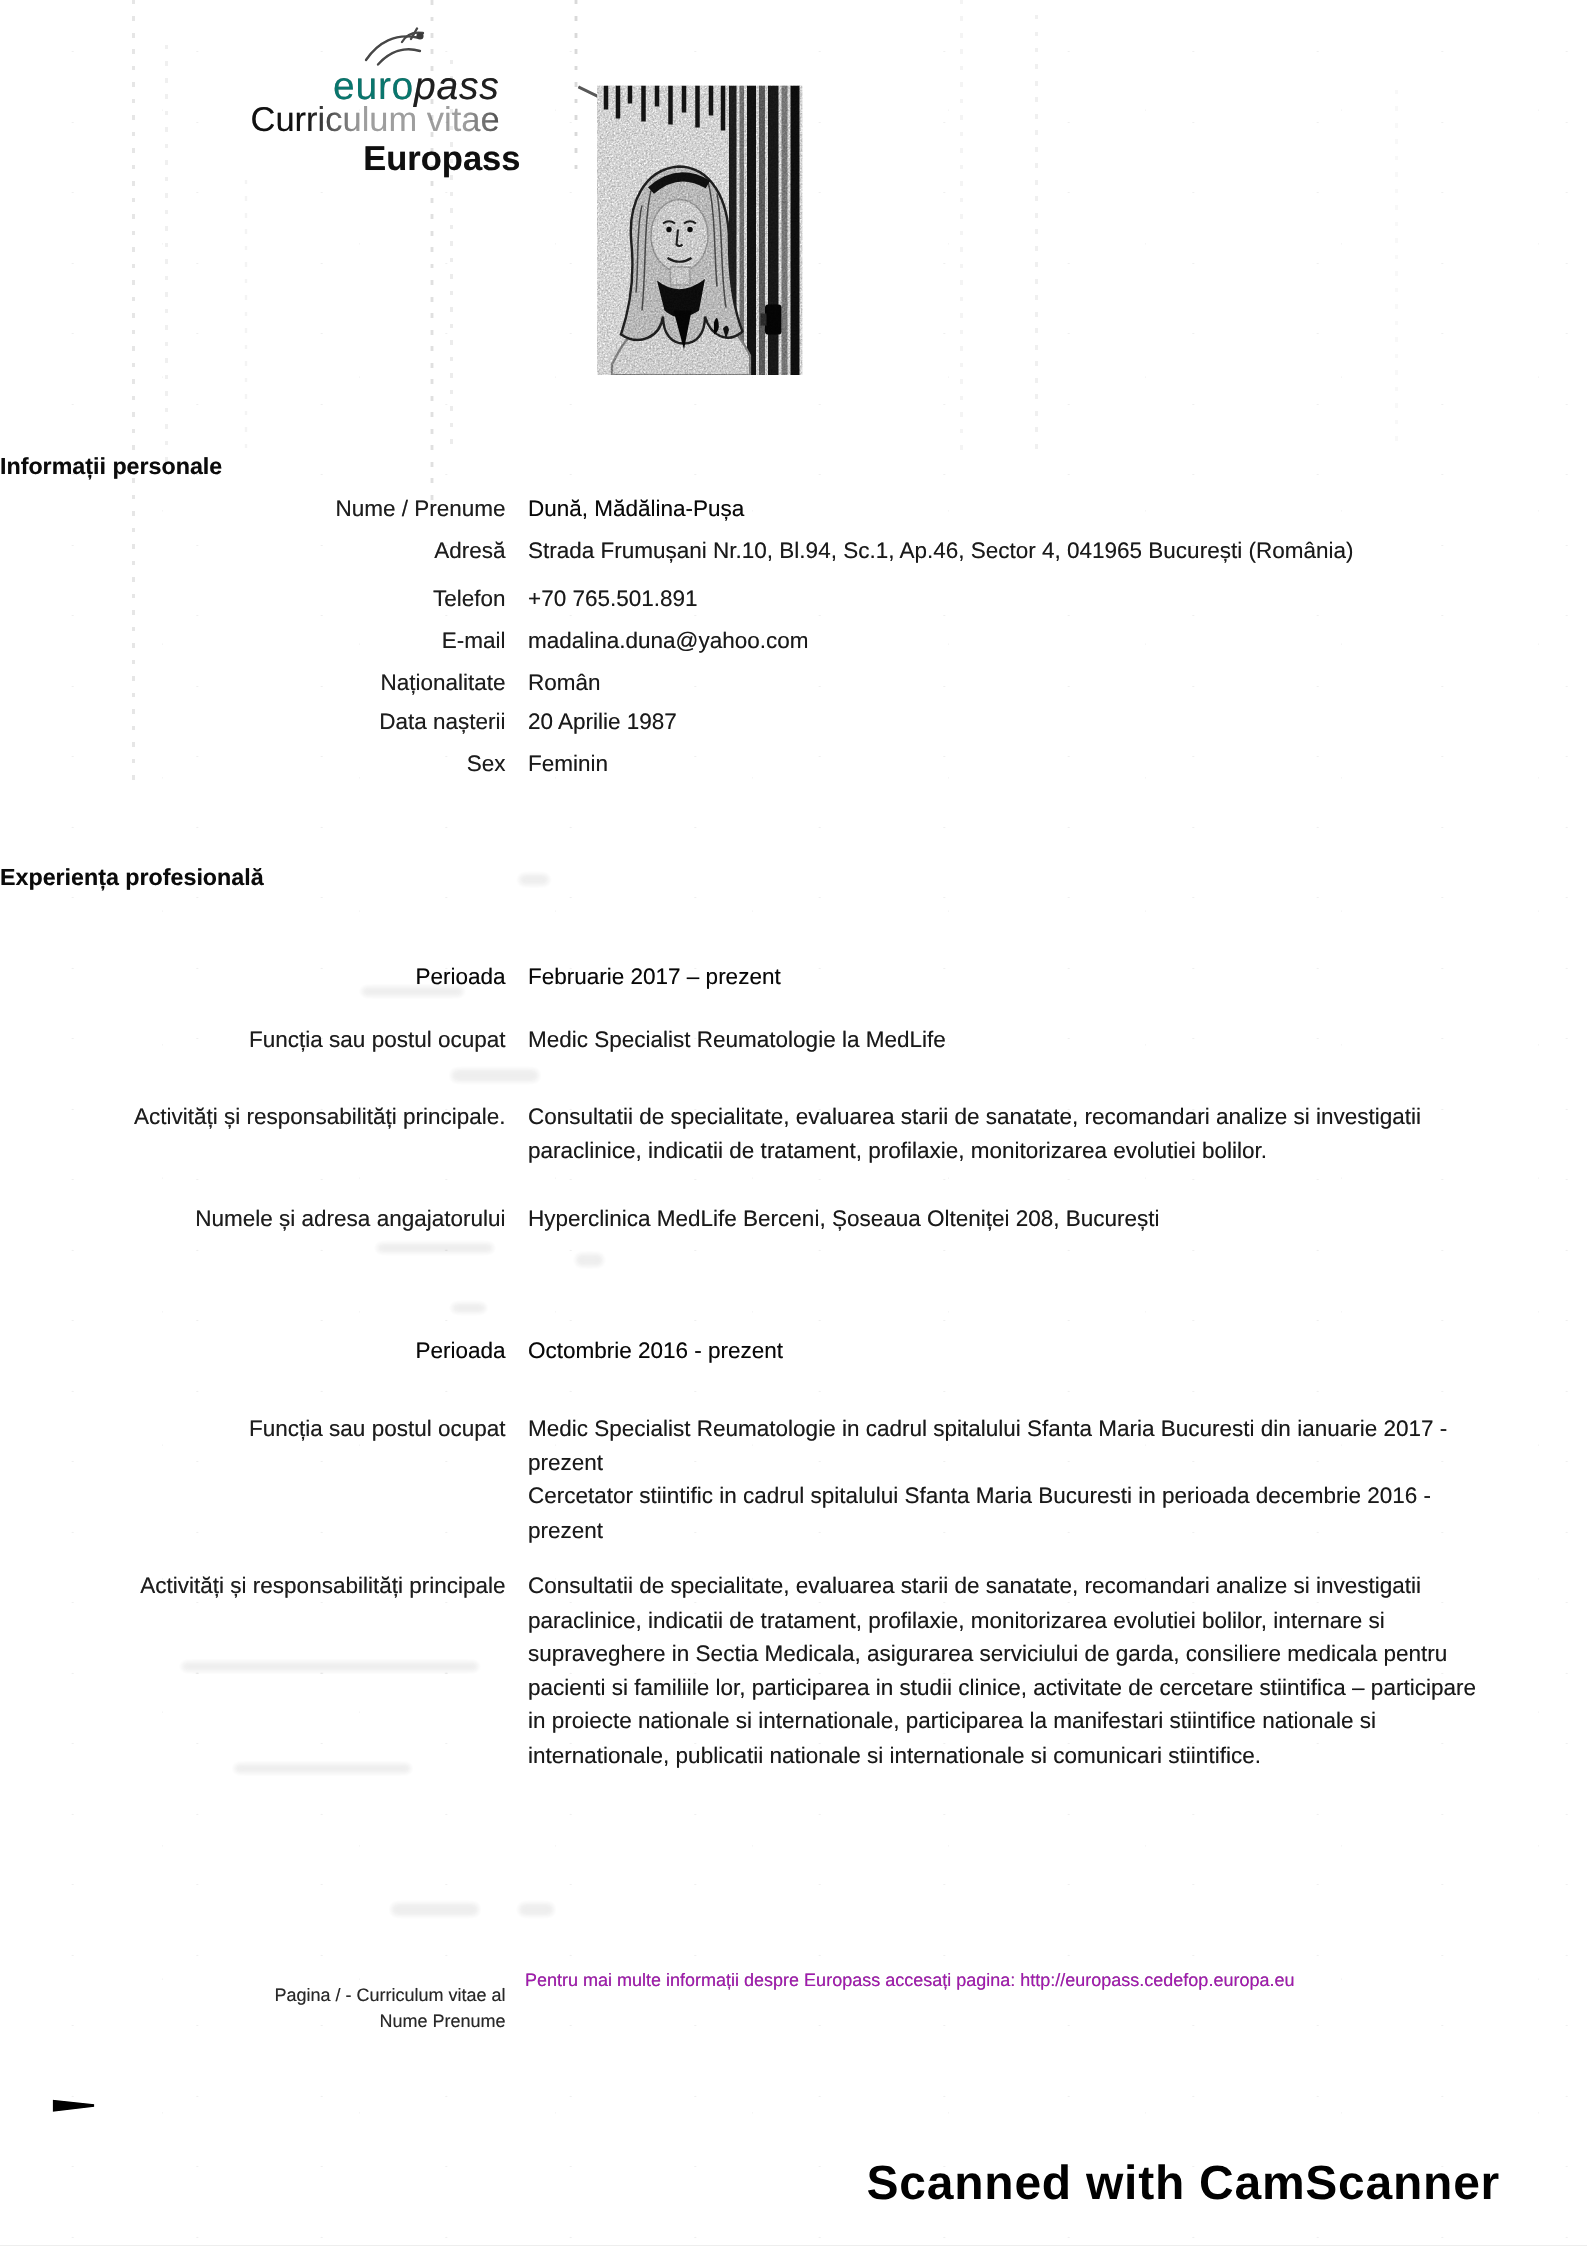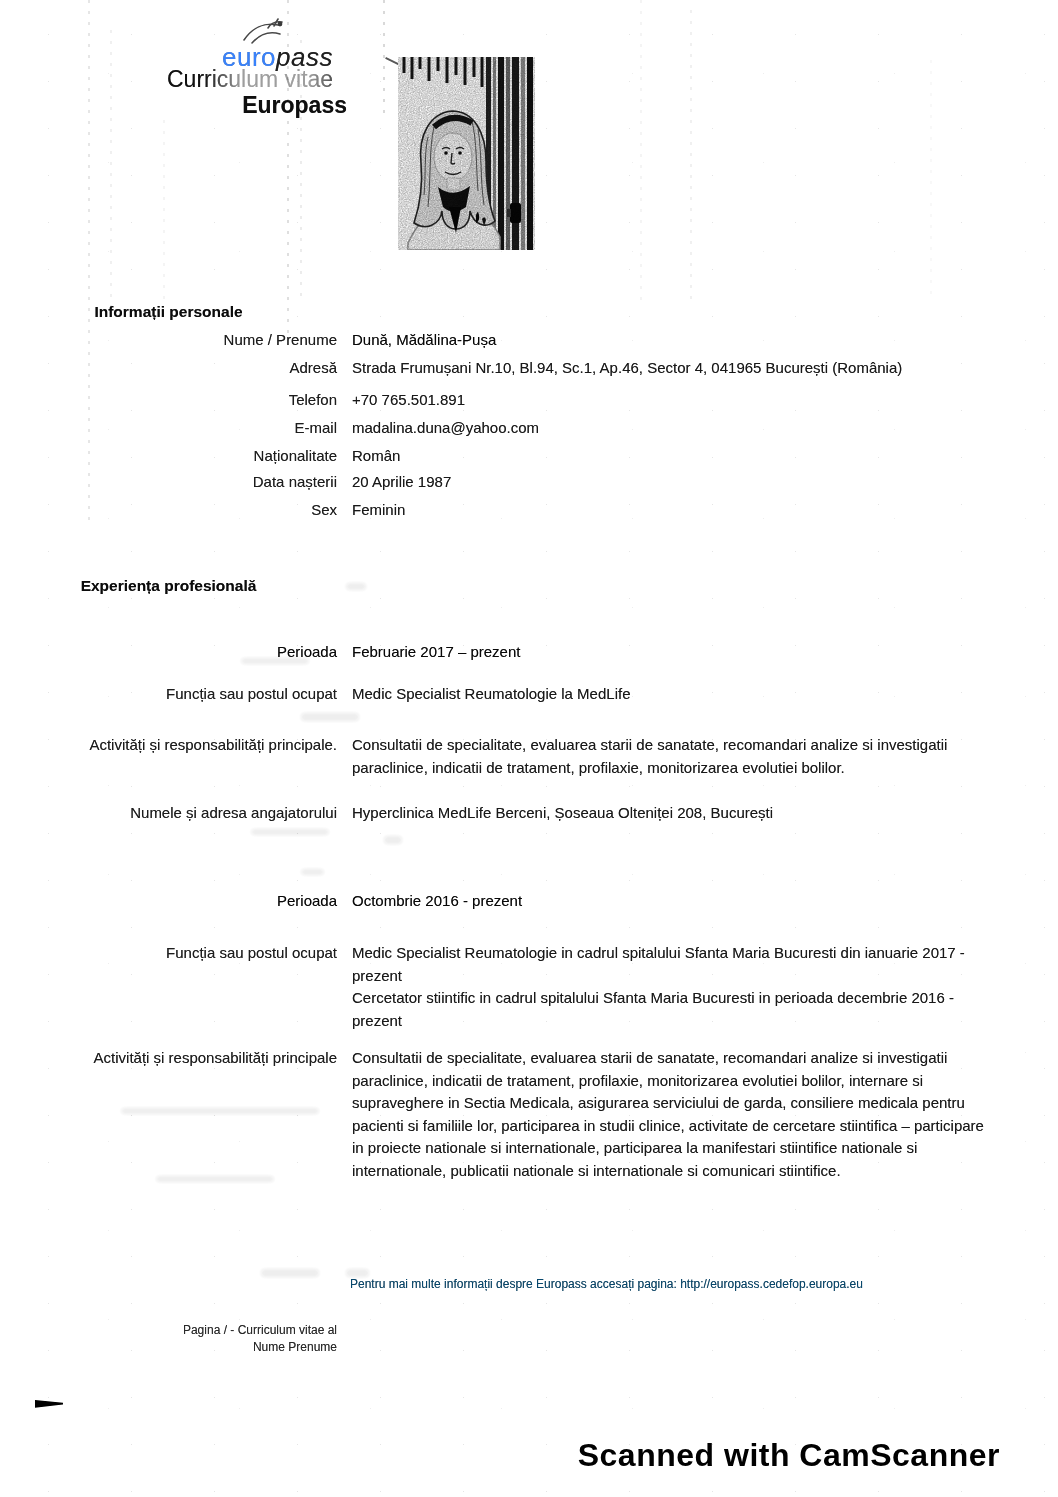--- a/index.html
+++ b/index.html
@@ -22,43 +22,43 @@
   .streak {
     position:absolute; width:2px; pointer-events:none;
     background:repeating-linear-gradient(to bottom, rgba(0,0,0,.65) 0 3px, transparent 3px 11px);
     filter:blur(.4px);
   }
   .smudge { position:absolute; background:#555; opacity:.13; filter:blur(2px); border-radius:4px; pointer-events:none; }
 
   
   .logo-bird { position:absolute; left:238px; top:18px; }
   .brand { position:absolute; left:222px; top:42px; font-size:26px; letter-spacing:.5px; }
-  .brand .euro { color:#3b82f6; }
+  .brand .euro { color:#0f766e; }
   .brand .pass { color:#242424; font-style:italic; font-weight:normal; }
   .cv-title1 {
     position:absolute; left:167px; top:66px; width:230px; font-size:23px; font-weight:normal; color:#161616;
     -webkit-mask-image:linear-gradient(90deg,#000 0 16%,rgba(0,0,0,.42) 32% 62%,#000 80%);
             mask-image:linear-gradient(90deg,#000 0 16%,rgba(0,0,0,.42) 32% 62%,#000 80%);
   }
   .cv-title2 { position:absolute; left:167px; top:92px; width:180px; text-align:right; font-size:23px; font-weight:bold; color:#141414; }
 
   .pointer-line { position:absolute; left:386px; top:57px; width:30px; height:2px; background:#3d3d3d; transform:rotate(26deg); transform-origin:0 0; opacity:.85; }
 
   .photo { position:absolute; left:398px; top:57px; width:137px; height:193px; }
 
   
   .row { position:absolute; left:0; width:1058px; }
   .lbl { position:absolute; left:0; top:0; width:337px; text-align:right; font-size:15px; line-height:21px; color:#222; }
   .val { position:absolute; left:352px; top:0; width:640px; font-size:15px; line-height:22.5px; color:#1e1e1e; white-space:pre-line; }
   .bold { font-weight:normal; color:#0e0e0e; }
-  .heading { position:absolute; left:0; width:337px; text-align:center; font-weight:bold; font-size:15.5px; color:#111; }
+  .heading { position:absolute; left:0; width:337px; text-align:left; font-weight:bold; font-size:15.5px; color:#111; }
 
   
   .f-left { position:absolute; left:0; top:1322px; width:337px; text-align:right; font-size:12px; line-height:16.5px; color:#2d2d2d; }
-  .f-right { position:absolute; left:350px; top:1276px; width:580px; font-size:12px; line-height:17px; color:#0c4a6e; }
+  .f-right { position:absolute; left:350px; top:1312px; width:580px; font-size:12px; line-height:17px; color:#a21caf; }
   .f-code { margin-left:16px; }
 
   .corner-dash { position:absolute; left:35px; top:1399px; width:28px; height:9px; background:#000;
     clip-path:polygon(0 10%, 100% 42%, 100% 62%, 0 98%); }
 
   .camscanner { position:absolute; right:58px; top:1437px; font-size:32px; font-weight:bold; color:#070707; letter-spacing:.5px; }
 </style>
 </head>
 <body>
 

